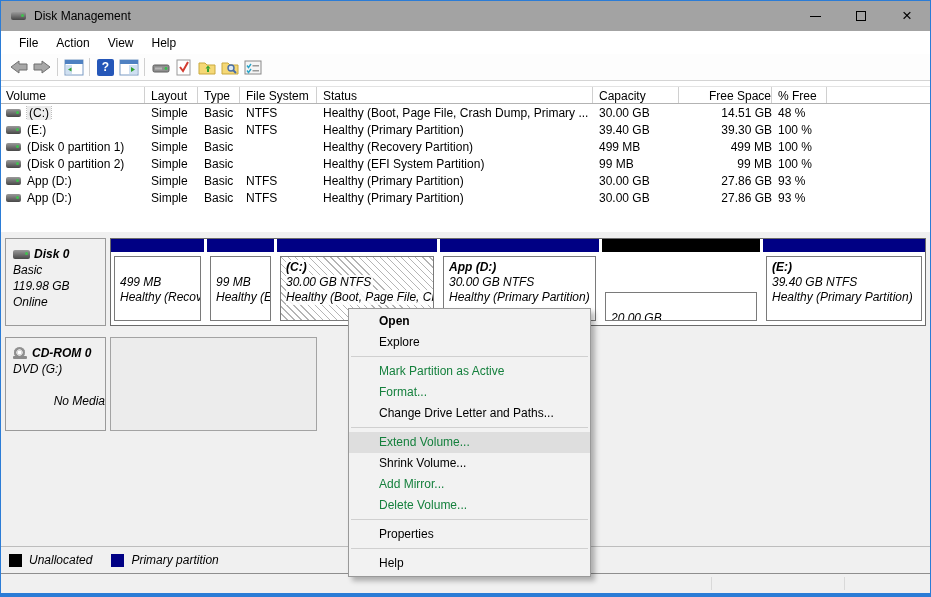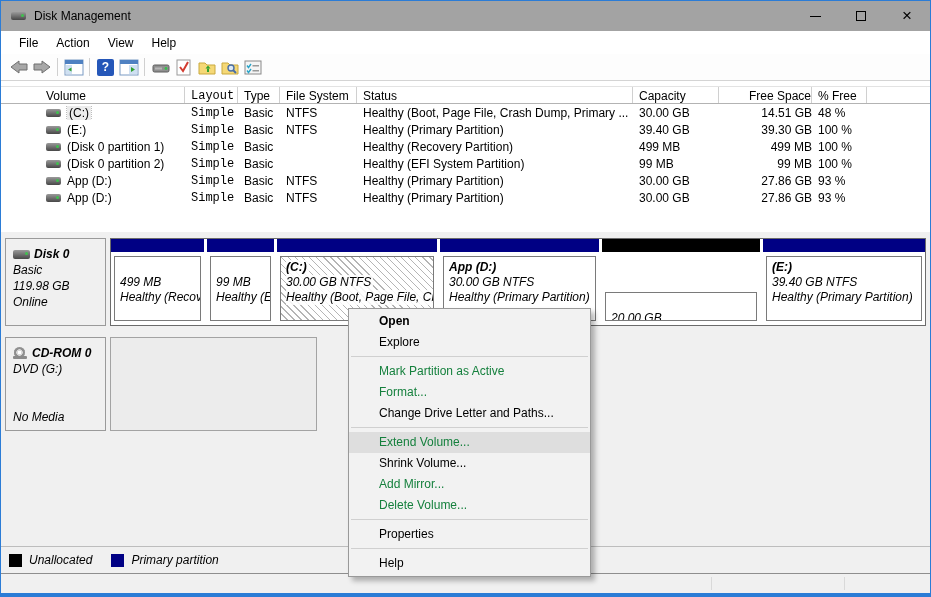--- a/index.html
+++ b/index.html
@@ -42,22 +42,22 @@
   .cd-icon::before { content:""; position:absolute; left:1px; top:0; width:11px; height:11px; border-radius:50%;
                      background:radial-gradient(circle, #ffffff 0 1.5px, #d9d9d9 2px 3px, #8f8f8f 3.5px 5px, #6e6e6e 5.5px); }
   .cd-icon::after { content:""; position:absolute; left:0; bottom:0; width:14px; height:3px; background:#8a8a8a; border-radius:1px; }
 
   
   .listpane { height:151px; background:#fff; padding-top:5px; }
   .vheader { display:flex; height:18px; border-bottom:1px solid #b3b3b3; border-top:1px solid #e3e3e3; }
   .hcell { padding:2px 0 0 6px; border-right:1px solid #d0d0d0; overflow:hidden; white-space:nowrap; }
   .vrow { display:flex; height:17px; align-items:center; }
   .vcell { padding-left:6px; overflow:hidden; white-space:nowrap; }
-  .c-volume { width:144px; display:flex; align-items:center; gap:6px; padding-left:5px;margin-left:40px; }
-  .c-layout { width:53px;font-family:Liberation Mono, monospace; } .c-type { width:42px; } .c-fs { width:77px; }
+  .c-volume { width:144px; display:flex; align-items:center; gap:6px; padding-left:5px; }
+  .c-layout { width:53px; } .c-type { width:42px; } .c-fs { width:77px; }
   .c-status { width:276px; } .c-cap { width:86px; } .c-free { width:93px;text-align:right; } .c-pct { width:55px; }
   .c-fill { flex:1; border-right:none; }
   .vol-label.sel { background:#ececec; outline:1px dotted #bdbdbd; padding:0 2px; }
 
   
   .graphpane { position:relative; height:342px; background:#f0f0f0; border-bottom:1px solid #8e8e8e; padding-top:6px;font-style:italic; }
   .disk-row { display:flex; margin:0 4px 11px 4px; }
   .disk-panel { width:101px; flex:none; border:1px solid #9a9a9a; padding:7px 0 0 7px; line-height:16px; }
   .disk-panel .pname { font-weight:bold; display:flex; align-items:center; gap:4px; }
   .row-disk0 { height:88px; }
@@ -66,21 +66,21 @@
   .partition { flex:none; display:flex; flex-direction:column; }
   .partition.last { flex:1 1 auto; }
   .part-bar { height:13px; flex:none; }
   .part-body { flex:1; margin:4px 3px; border:1px solid #7a7a7a; background:#fff;
                padding:3px 0 0 5px; line-height:15px; font-size:12px; overflow:hidden; white-space:nowrap; }
   .part-body span { display:block; min-height:15px; overflow:hidden; }
   .p-name { font-weight:bold; }
   .part-body.hatched { background-image:repeating-linear-gradient(45deg,#ffffff 0 4px,#b5b5b5 4px 5px); }
   .part-body.hatched span { background:rgba(255,255,255,0.85); width:max-content; padding-right:2px; }
   .cdrom-strip { width:207px; margin-left:4px; border:1px solid #a3a3a3; background:#ececec; }
-  .cd-line2 { margin-top:32px; }
+  .cd-line2 { margin-top:16px;text-align:right; }
 
   
   .legend-bar { position:absolute; left:0; right:0; bottom:0; height:27px; border-top:1px solid #bdbdbd;
                 display:flex; align-items:center; padding-left:8px; gap:7px; }
   .swatch { width:13px; height:13px; flex:none; }
   .legend-label { margin-right:12px; }
 
   
   .statusbar { position:relative; height:19px; background:#f0f0f0; }
   .sdiv { position:absolute; top:3px; width:1px; height:13px; background:#d9d9d9; }

